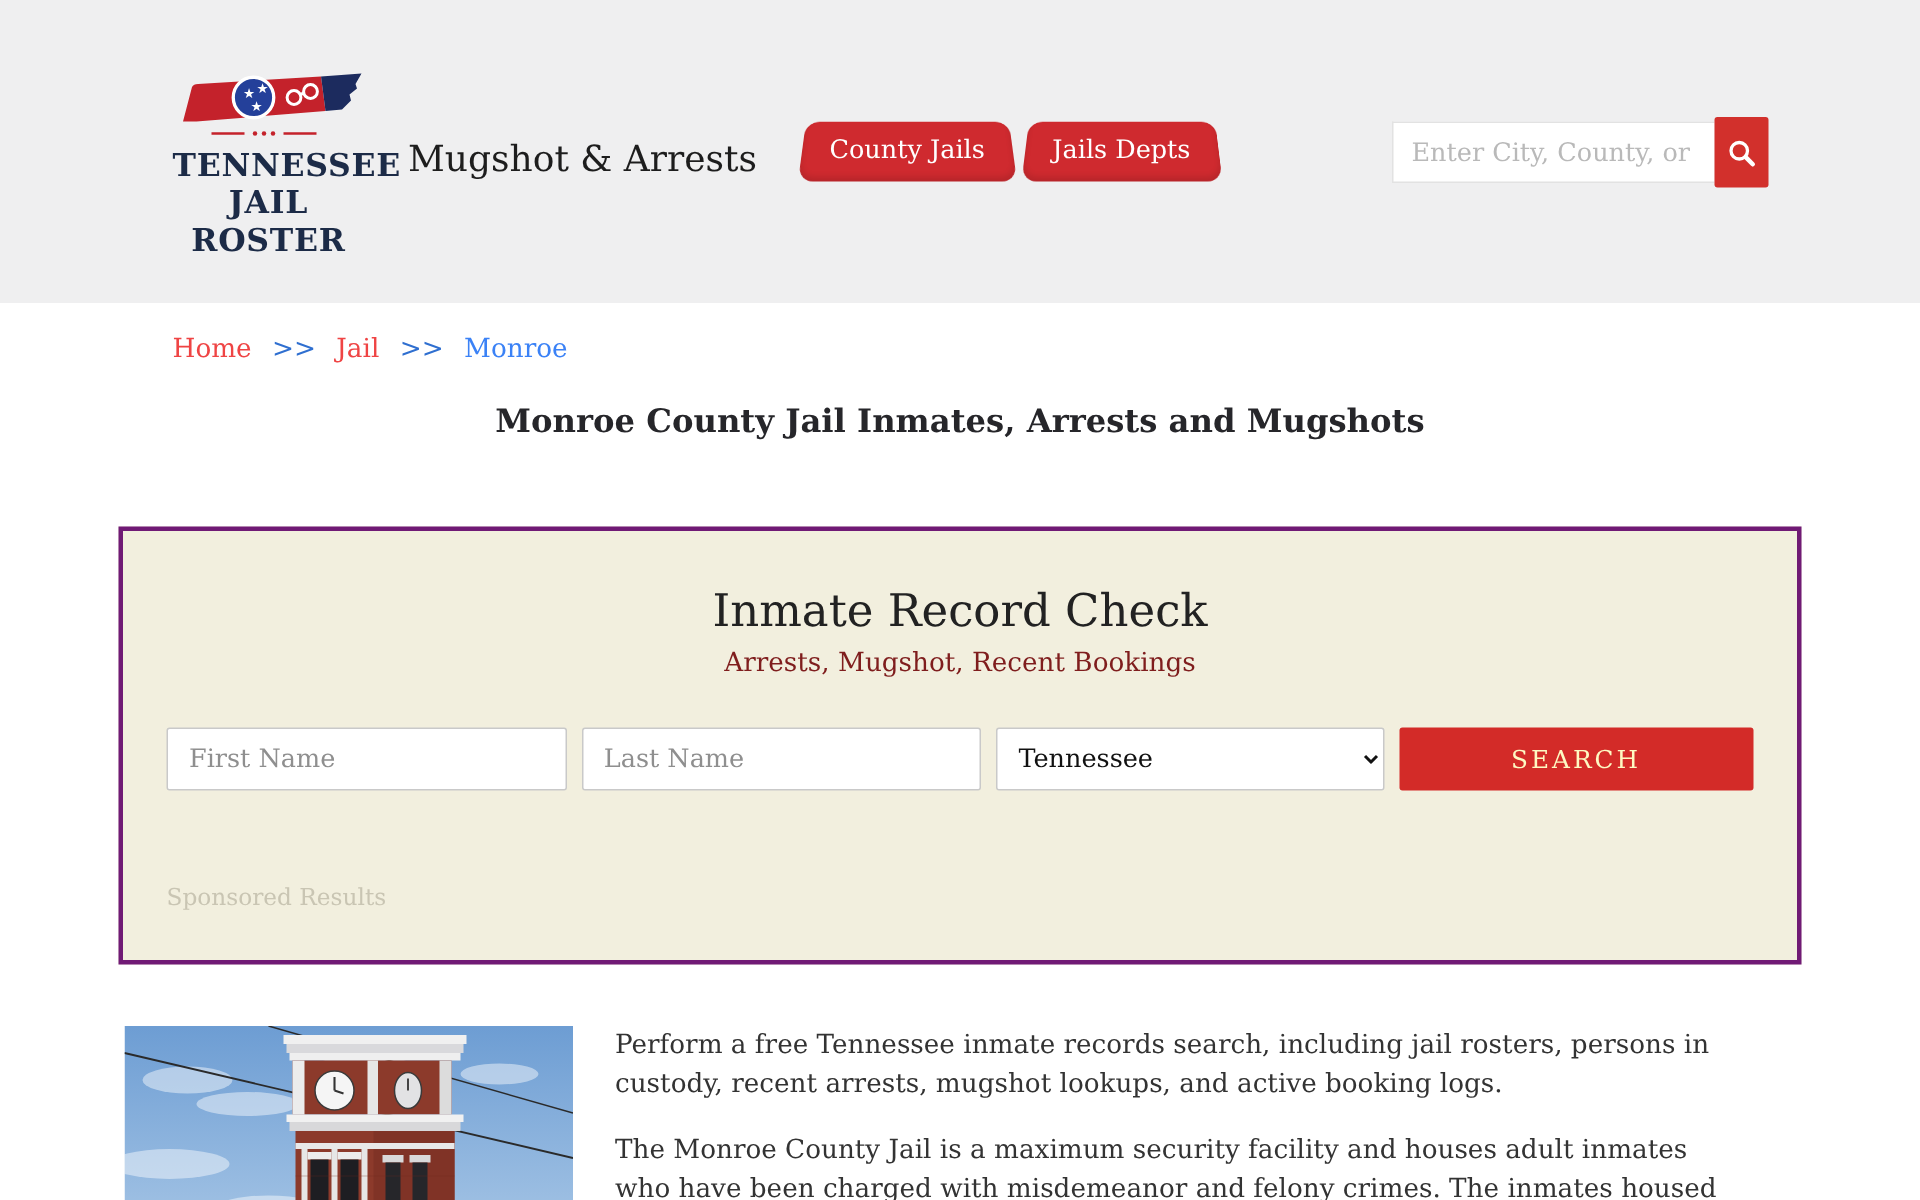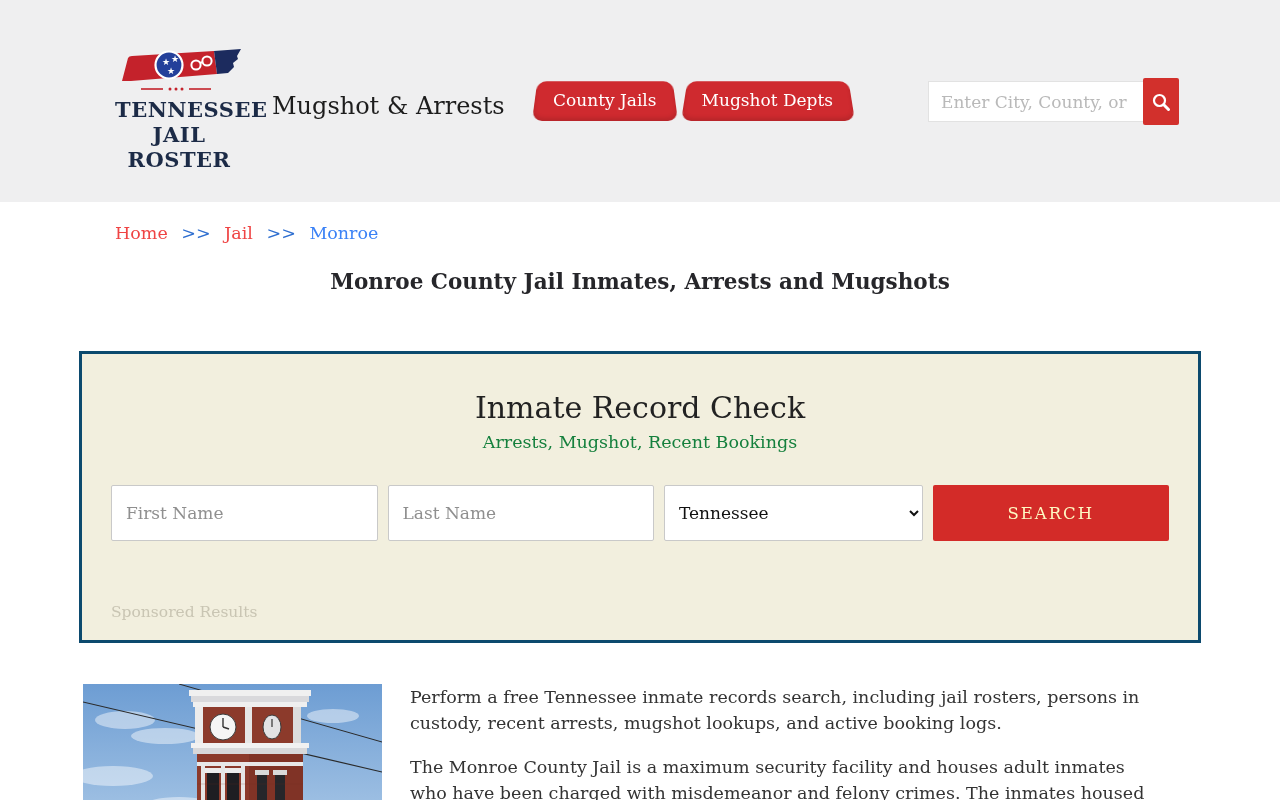--- a/index.html
+++ b/index.html
@@ -30,25 +30,25 @@
              display:flex; align-items:center; justify-content:center; border-radius:2px; }
 
   
   .breadcrumb { margin:21px 0 0 115px; font-size:17.5px; color:#2f6fd0; }
   .crumb-link { color:#ef4444; text-decoration:none; cursor:pointer; }
   .crumb-sep { color:#2f6fd0; margin:0 8px; }
   .crumb-current { color:#3b82f6; font-weight:normal; }
   .page-title { margin-top:26px; text-align:center; font-size:21.5px; font-weight:bold; color:#26262a; }
 
   
-  .panel { margin:57px 79px 0; height:292px; background:#f2efde; border:3px solid #0c4a6e; padding-top:36px; }
+  .panel { margin:57px 79px 0; height:292px; background:#f2efde; border:3px solid #701a75; padding-top:36px; }
   .panel-heading { text-align:center; font-size:30px; color:#222; }
-  .panel-sub { text-align:center; font-size:17.5px; color:#15803d; margin-top:7px; }
+  .panel-sub { text-align:center; font-size:17.5px; color:#7f1d1d; margin-top:7px; }
   .form-row { display:flex; gap:10px; padding:0 29px; margin-top:33px; }
-  .form-row > * { flex:1 1 0; height:56px; }
+  .form-row > * { flex:1 1 0; height:42px; }
   .text-field { border:1px solid #c9c9c9; border-radius:2px; background:#fff; padding:0 14px;
              font-family:"DejaVu Serif","Liberation Serif",serif; font-size:17px; color:#444; }
   .text-field::placeholder { color:#8f8f8f; }
   .state-select { border:1px solid #c9c9c9; border-radius:2px; background:#fff; padding:0 10px;
              font-family:"DejaVu Serif","Liberation Serif",serif; font-size:17px; color:#111; }
   .submit-btn { border:none; background:#d32b28; color:#fef9c3; font-family:"DejaVu Serif","Liberation Serif",serif;
              font-size:16.5px; letter-spacing:2px; cursor:pointer; border-radius:2px; }
   .sponsored { margin:62px 0 0 29px; font-size:15.5px; color:#c9c5b3; }
 
   
@@ -88,21 +88,21 @@
         </g>
       </svg>
       <div class="logo-text">TENNESSEE</div>
       <div class="logo-text">JAIL ROSTER</div>
     </div>
 
     <div class="tagline">Mugshot &amp; Arrests</div>
 
     <div class="nav">
       <button class="nav-btn">County Jails</button>
-      <button class="nav-btn">Mugshot Depts</button>
+      <button class="nav-btn">Jails Depts</button>
     </div>
 
     <div class="searchbox">
       <input class="search-input" type="text" placeholder="Enter City, County, or Facility" style="">
       <button class="search-btn">
         <svg width="20" height="20" viewBox="0 0 20 20">
           <circle cx="8.5" cy="8.5" r="5.5" fill="none" stroke="#ffffff" stroke-width="2.2"></circle>
           <line x1="12.8" y1="12.8" x2="17.5" y2="17.5" stroke="#ffffff" stroke-width="3" stroke-linecap="round"></line>
         </svg>
       </button>

